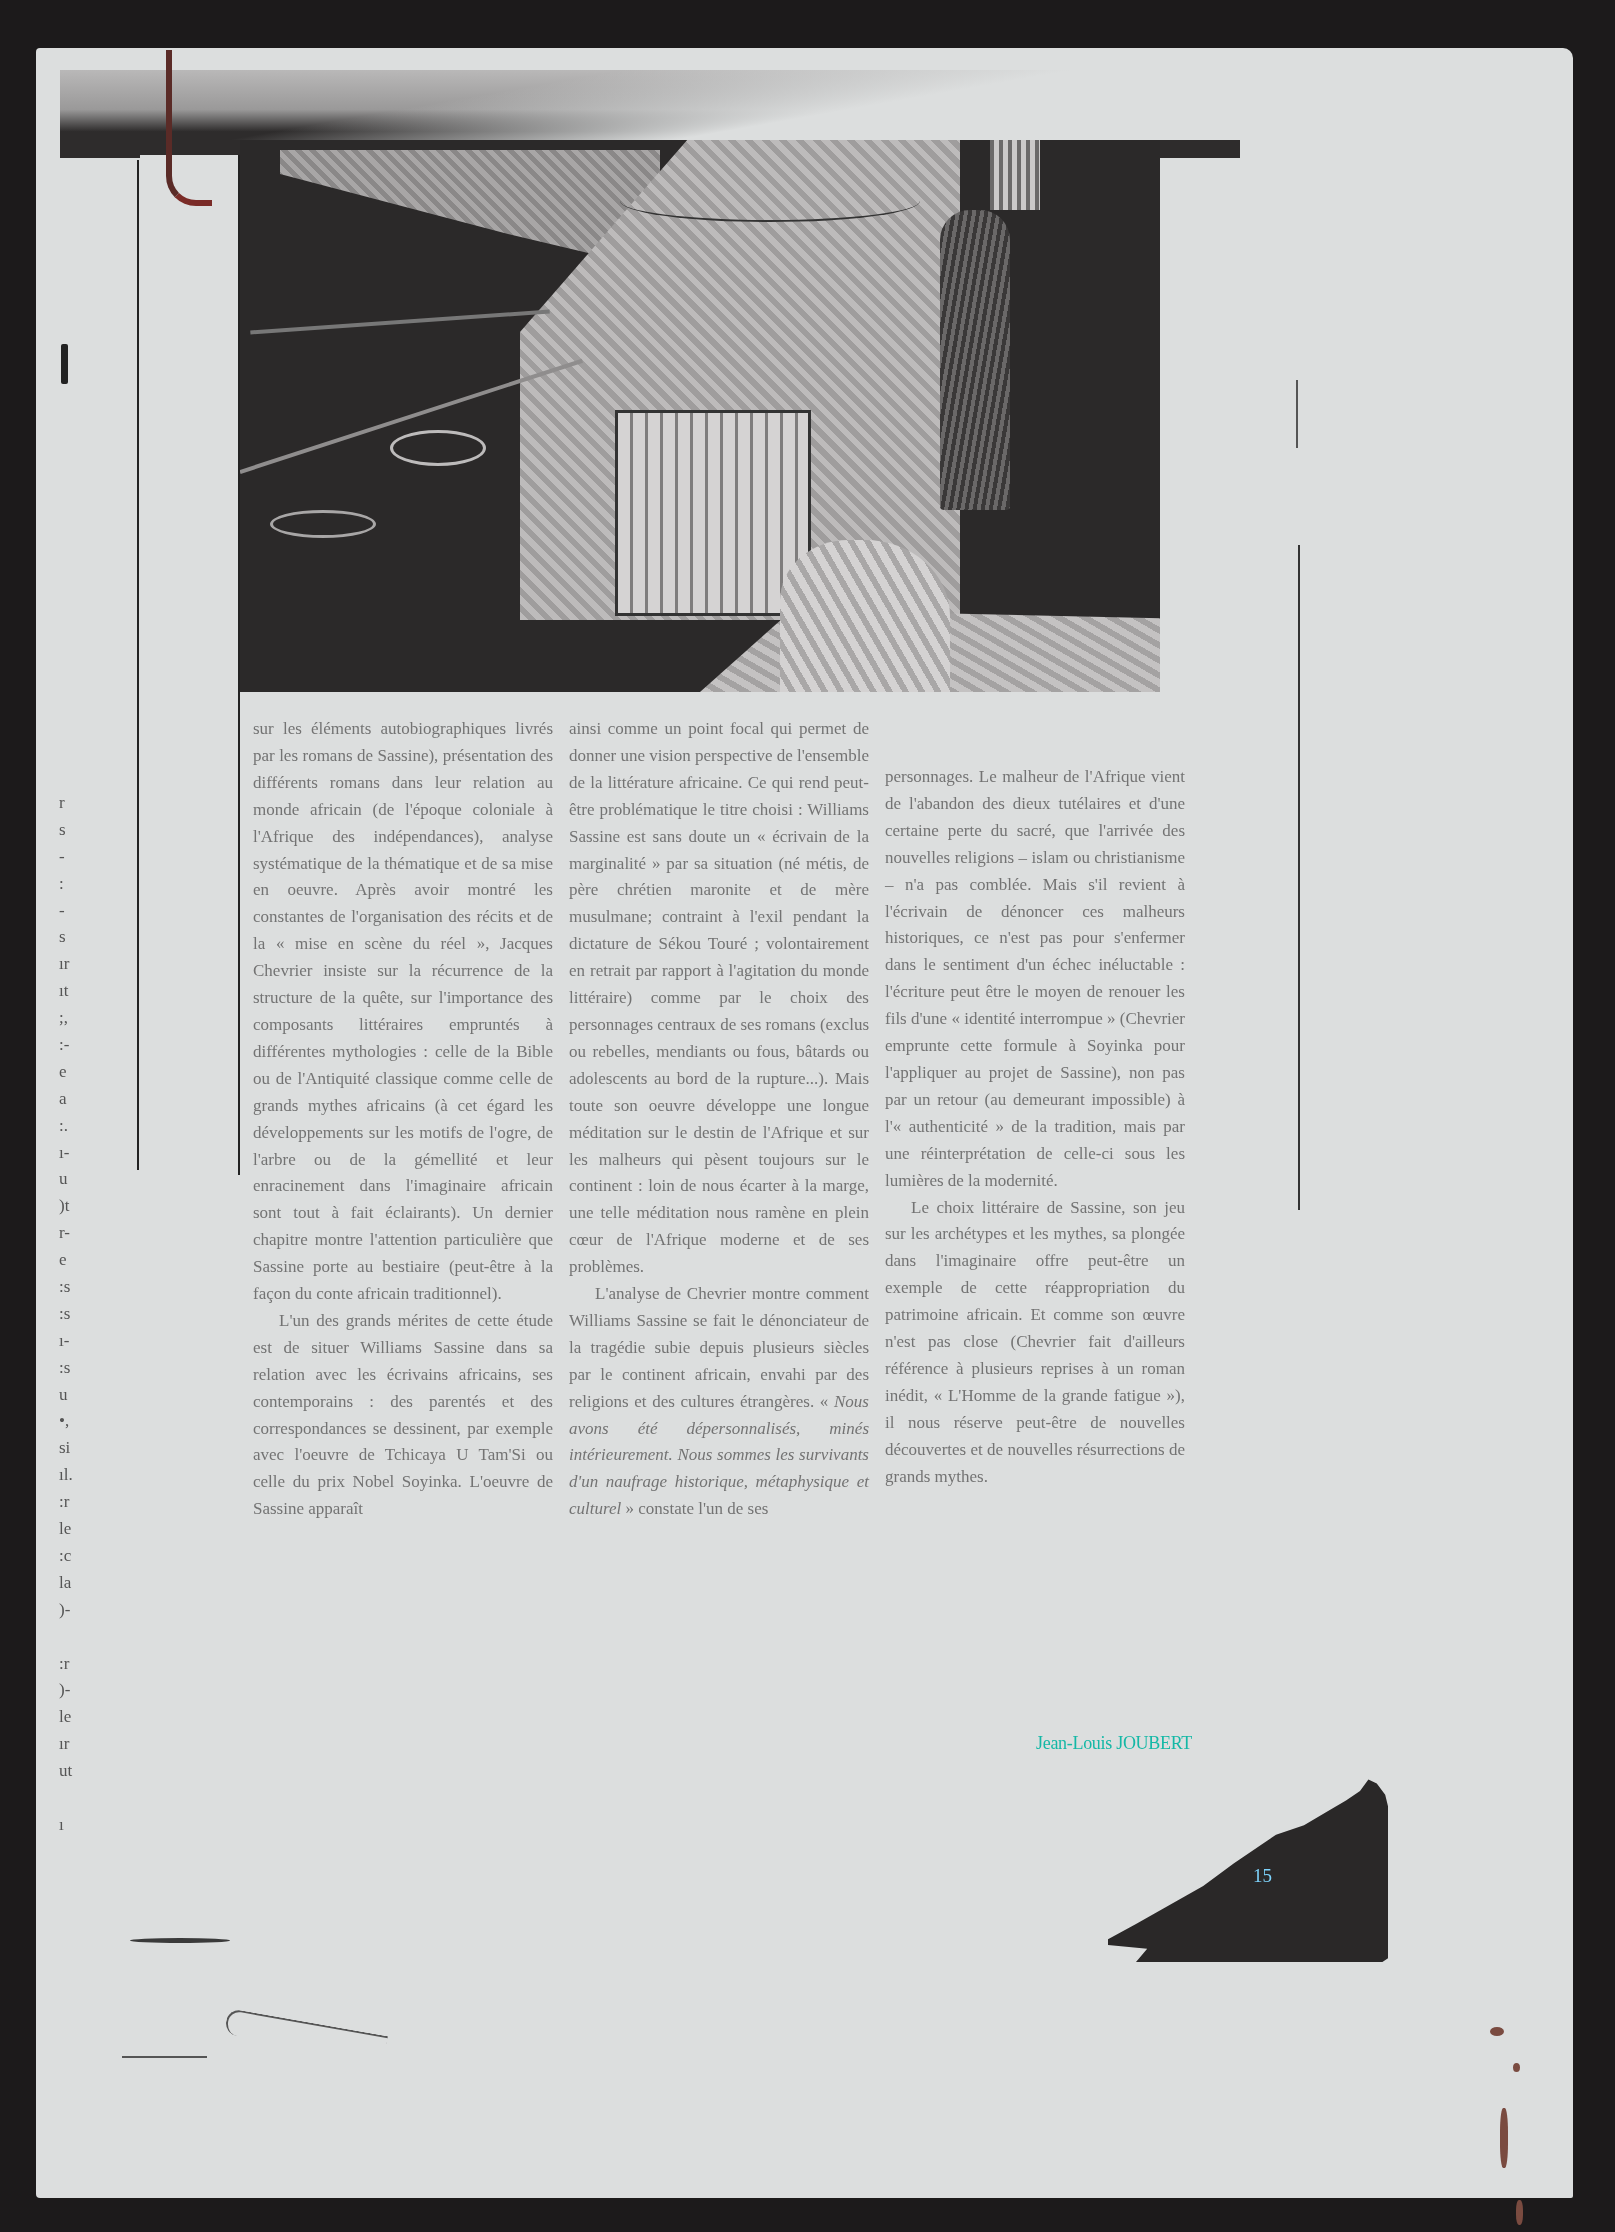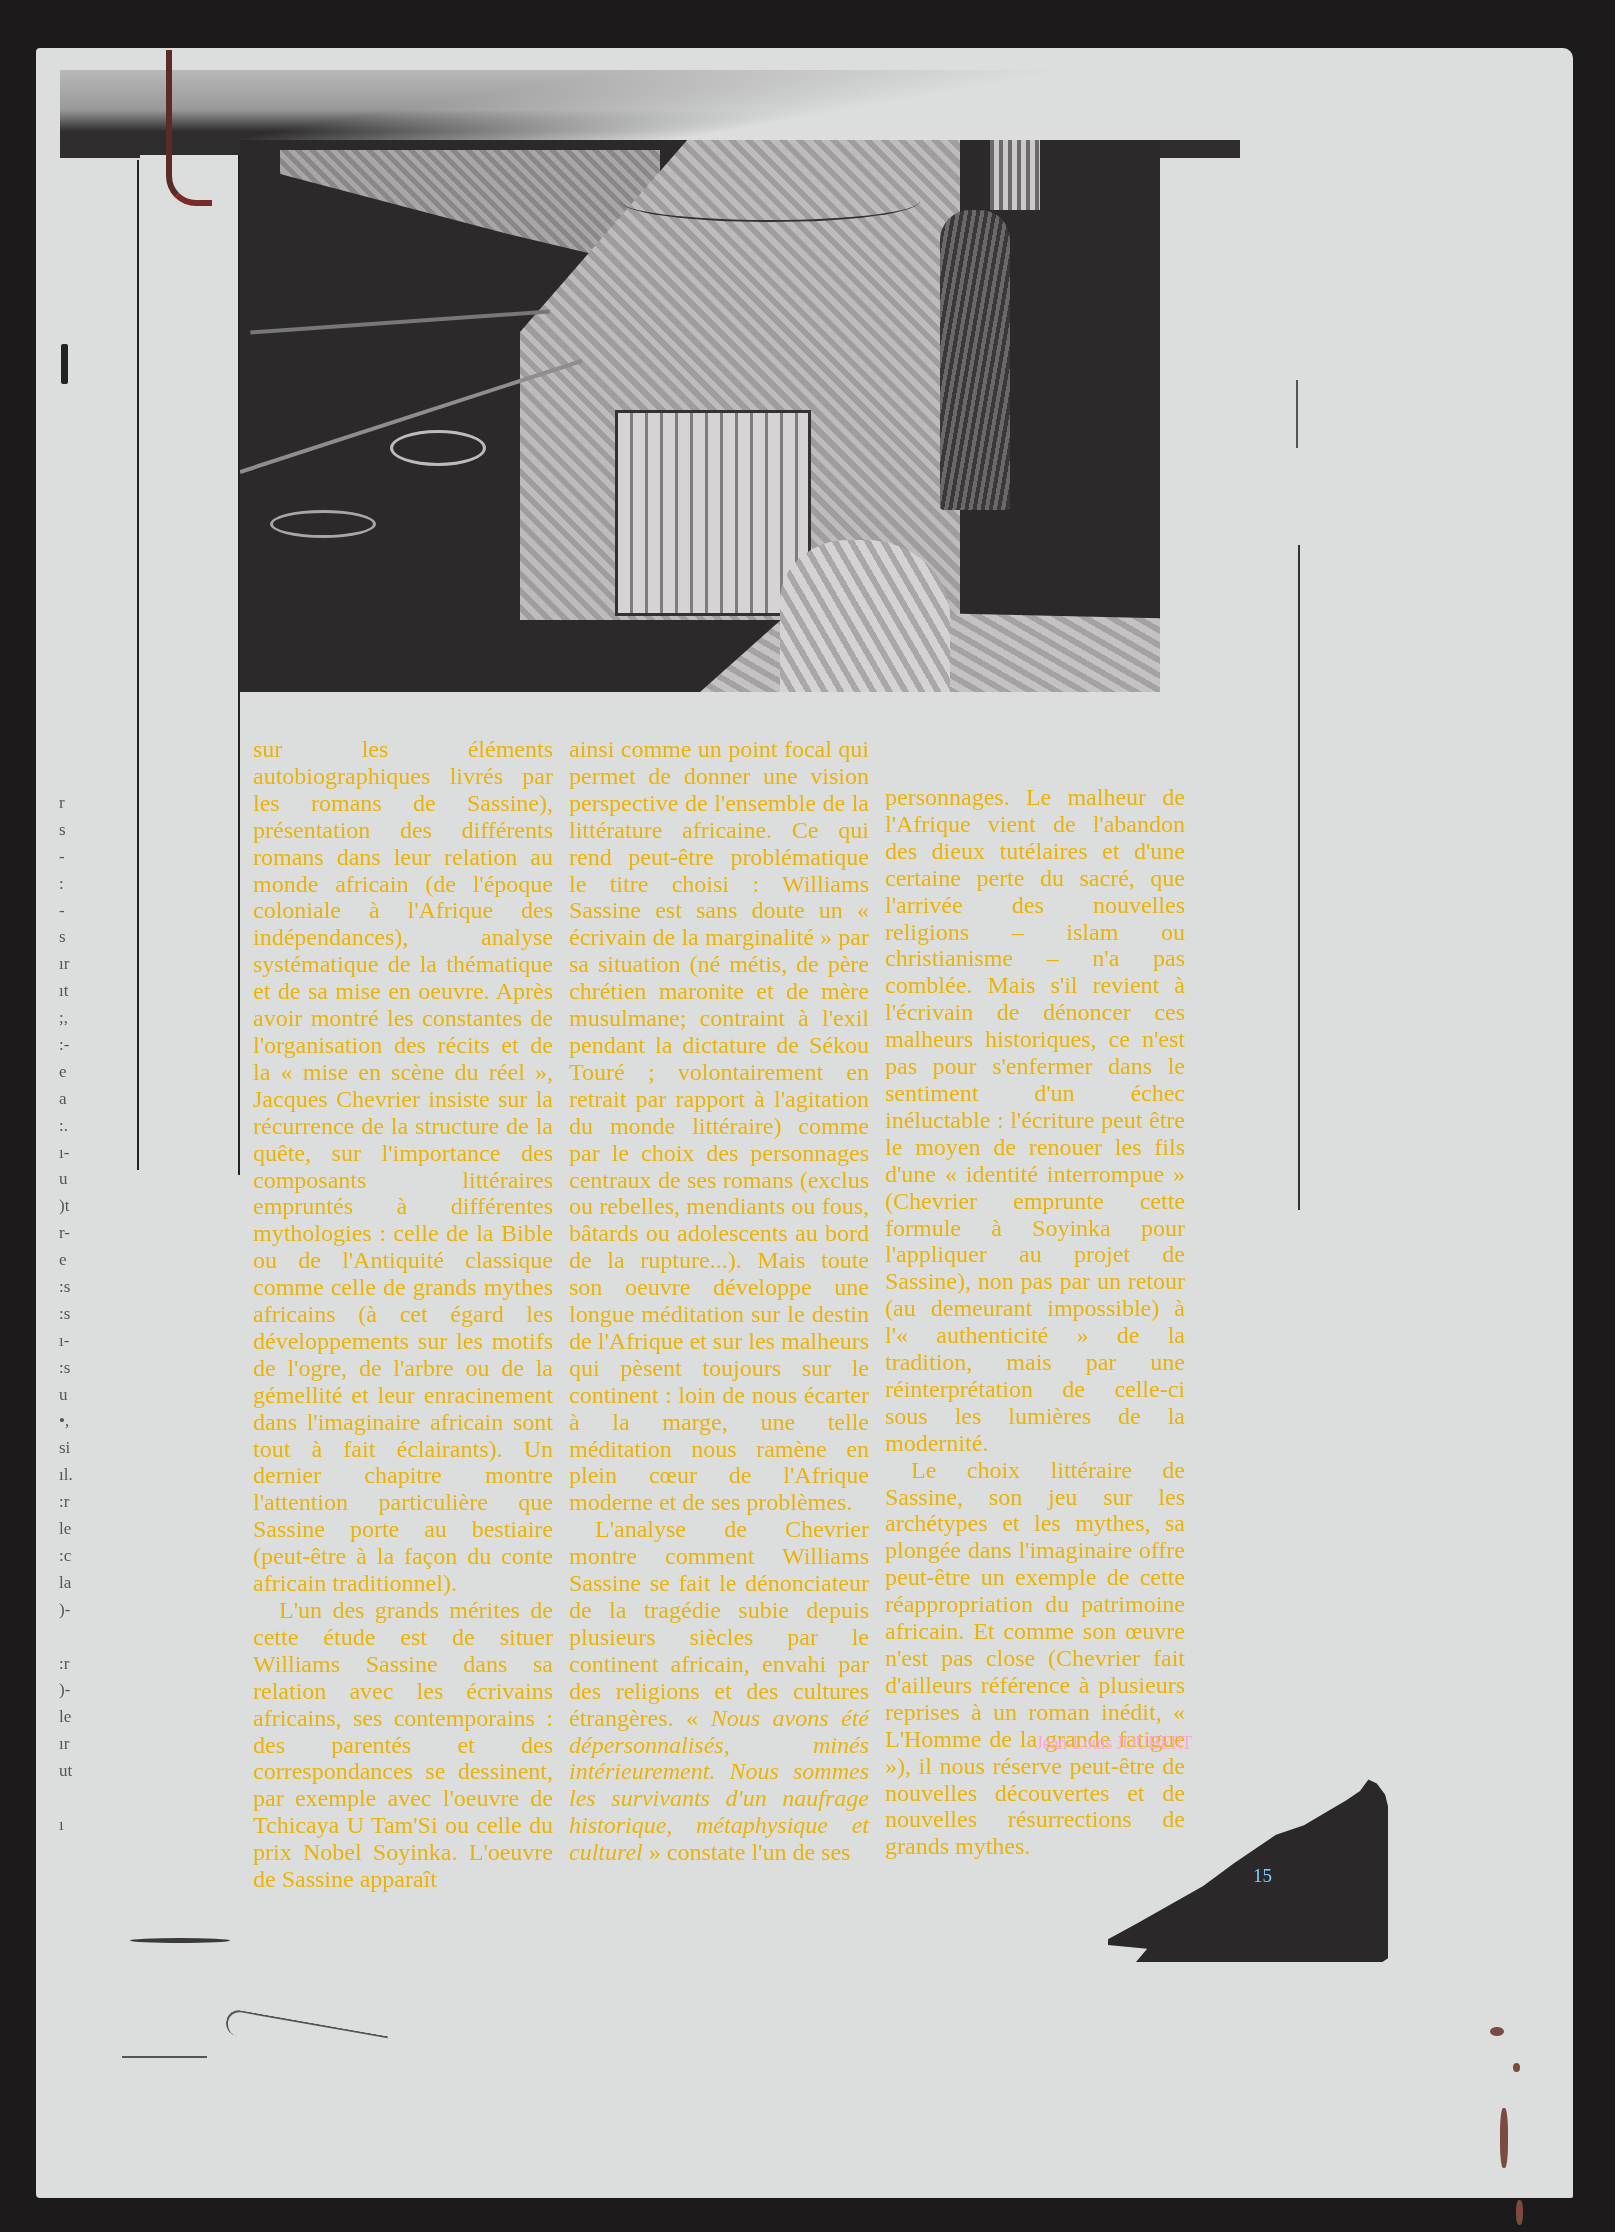--- a/index.html
+++ b/index.html
@@ -107,37 +107,37 @@
       position: absolute; left: 750px; top: 0; width: 50px; height: 70px;
       background: repeating-linear-gradient(90deg, #6b6969 0 4px, #cbc9c9 4px 9px);
     }
     .photo .wire {
       position: absolute; left: 380px; top: 40px; width: 300px; height: 40px;
       border-bottom: 2px solid #333; border-radius: 0 0 50% 50%;
     }
 
     .col {
       position: absolute;
-      top: 736px;
+      top: 716px;
       width: 300px;
-      font-size: 24px;
+      font-size: 17px;
       line-height: 26.9px;
-      color: #eab308;
+      color: #737373;
       text-align: justify;
       hyphens: none;
     }
     .col p { margin: 0; }
     .col p.indent { text-indent: 26px; }
     .col1 { left: 253px; }
     .col2 { left: 569px; }
     .col3 { left: 885px; margin-top: 48px; }
     .col .it { font-style: italic; }
     .signature {
       position: absolute; left: 1036px; top: 1733px;
-      font-size: 18px; color: #f9a8d4;
+      font-size: 18px; color: #14b8a6;
       letter-spacing: -0.3px;
     }
     .africa {
       position: absolute; left: 1108px; top: 1772px;
       width: 280px; height: 190px;
       background: #2a2828;
       clip-path: polygon(0% 88%, 10% 80%, 22% 70%, 34% 60%, 45% 48%, 55% 38%, 60% 33%, 70% 28%, 78% 21%, 85% 15%, 90% 10%, 93% 4%, 96% 6%, 99% 12%, 100% 18%, 100% 98%, 98% 100%, 10% 100%, 14% 93%, 0% 91%);
     }
     .page-number {
       position: absolute; left: 1253px; top: 1865px;

